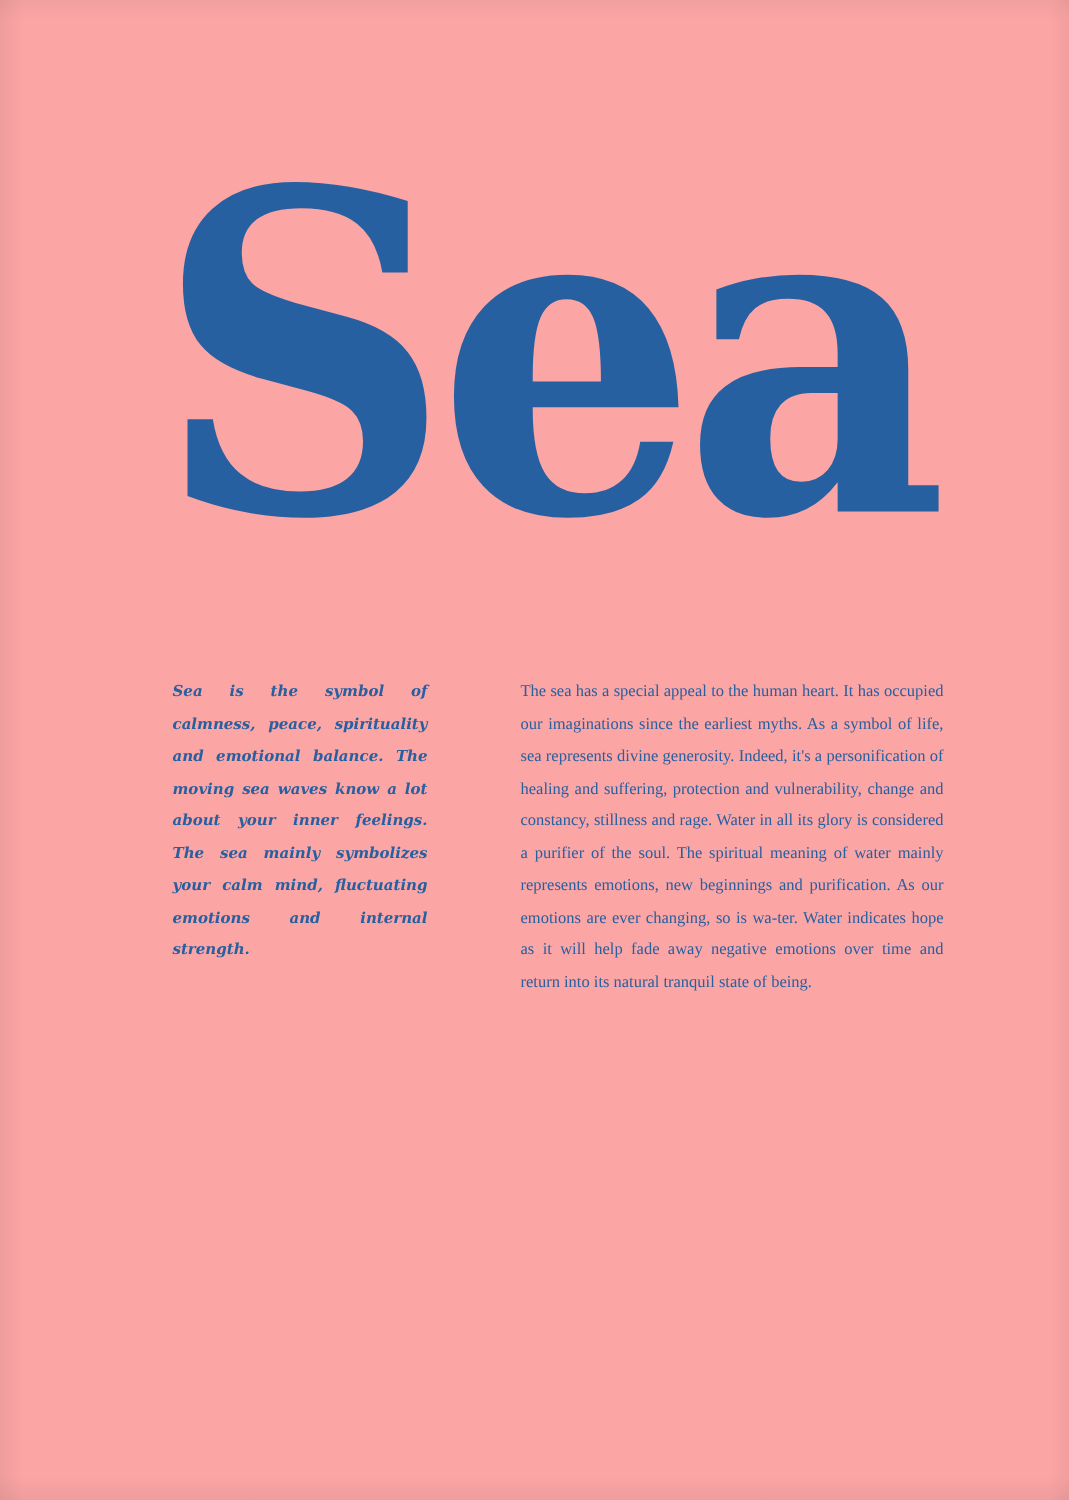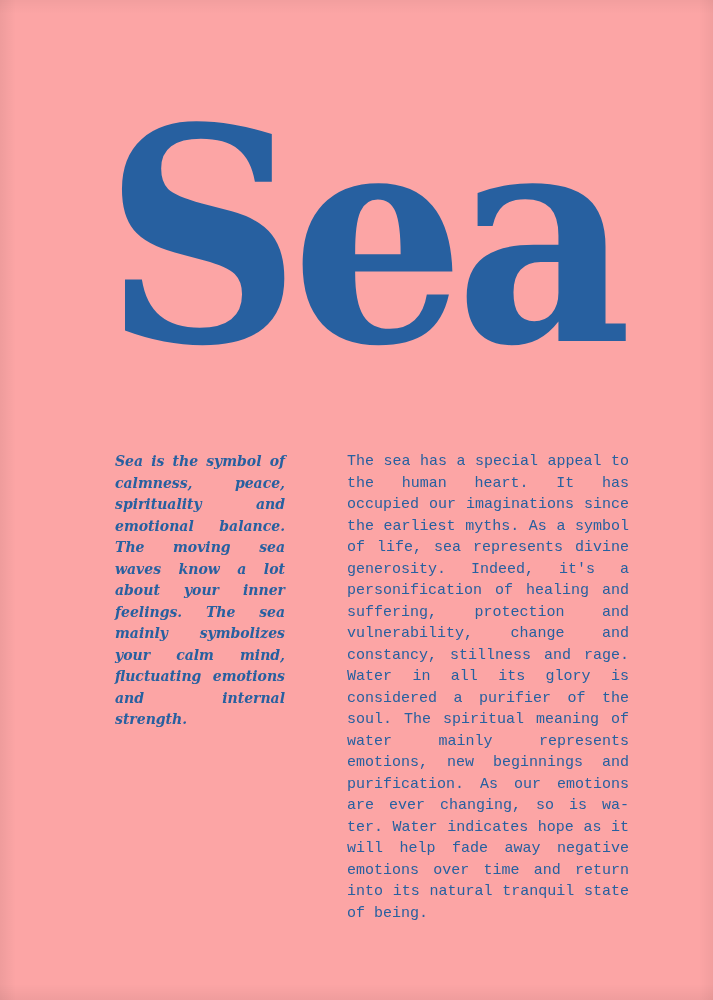--- a/index.html
+++ b/index.html
@@ -62,34 +62,34 @@
   }
 
   .col-left {
     position: absolute;
     left: 115px;
     top: 8px;
     width: 170px;
     font-family: "DejaVu Serif", "Liberation Serif", serif;
     font-style: italic;
     font-weight: 700;
-    font-size: 14px;
+    font-size: 10px;
     line-height: 21.5px;
     color: #2760a0;
     text-align: justify;
     text-justify: inter-word;
   }
 
   .col-right {
     position: absolute;
     left: 347px;
     top: 8px;
     width: 282px;
-    font-family: Liberation Mono, monospace;
-    font-size: 15px;
+    font-family: Liberation Serif, serif;
+    font-size: 11px;
     line-height: 21.5px;
     color: #2760a0;
     text-align: justify;
     text-justify: inter-word;
   }
   .col-right p {
     margin: 0;
   }
 </style>
 </head>

